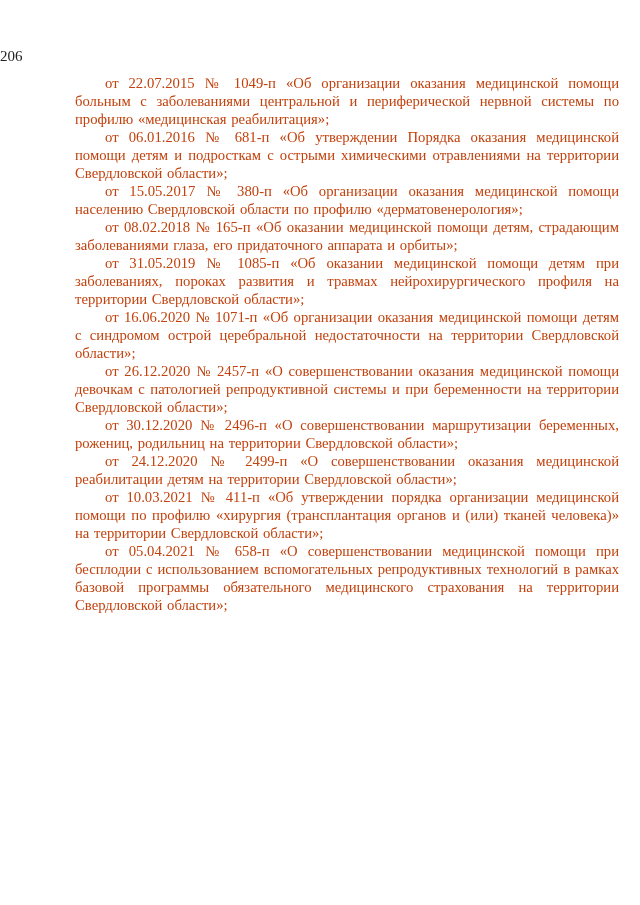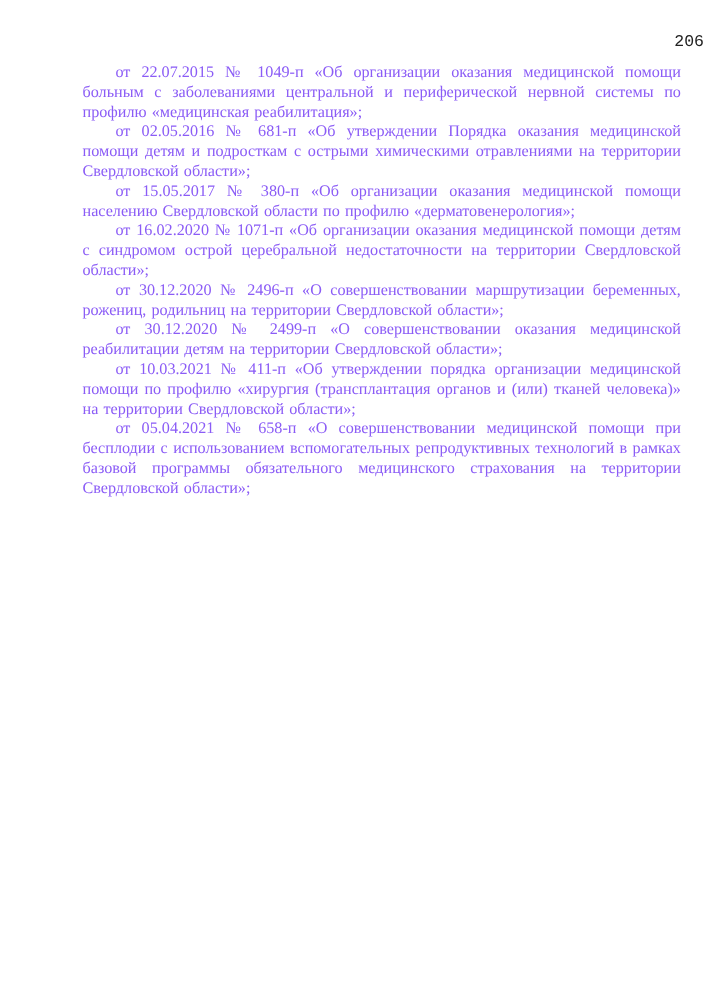--- a/index.html
+++ b/index.html
@@ -11,49 +11,51 @@
     .page {
       position: relative;
       width: 640px;
       height: 905px;
       background: #ffffff;
       overflow: hidden;
       font-family: "Liberation Serif", "DejaVu Serif", serif;
       color: #1b1b1b;
     }
     .page-number {
-      padding-top: 31px;
-      text-align: right;
+      padding-top: 48px;
+      text-align: left;
       font-size: 15px;
       line-height: 16px;
       color: #222222;
-      font-family: Liberation Mono, monospace;
     }
     .document-body {
       padding: 10px 21px 0 75px;
     }
     .document-body p.order {
       margin: 0;
       font-size: 14.7px;
       line-height: 18px;
       text-align: justify;
       text-align-last: left;
       text-indent: 30px;
       word-spacing: 1px;
-      color: #8b5cf6;
+      color: #c2410c;
     }
   </style>
 </head>
 <body>
 
 <div class="page">
   <div class="page-number">206</div>
   <div class="document-body">
       <p class="order">от 22.07.2015 № 1049-п «Об организации оказания медицинской помощи больным с заболеваниями центральной и периферической нервной системы по профилю «медицинская реабилитация»;</p>
-      <p class="order">от 02.05.2016 № 681-п «Об утверждении Порядка оказания медицинской помощи детям и подросткам с острыми химическими отравлениями на территории Свердловской области»;</p>
+      <p class="order">от 06.01.2016 № 681-п «Об утверждении Порядка оказания медицинской помощи детям и подросткам с острыми химическими отравлениями на территории Свердловской области»;</p>
       <p class="order">от 15.05.2017 № 380-п «Об организации оказания медицинской помощи населению Свердловской области по профилю «дерматовенерология»;</p>
-      <p class="order">от 16.02.2020 № 1071-п «Об организации оказания медицинской помощи детям с синдромом острой церебральной недостаточности на территории Свердловской области»;</p>
+      <p class="order">от 08.02.2018 № 165-п «Об оказании медицинской помощи детям, страдающим заболеваниями глаза, его придаточного аппарата и орбиты»;</p>
+      <p class="order">от 31.05.2019 № 1085-п «Об оказании медицинской помощи детям при заболеваниях, пороках развития и травмах нейрохирургического профиля на территории Свердловской области»;</p>
+      <p class="order">от 16.06.2020 № 1071-п «Об организации оказания медицинской помощи детям с синдромом острой церебральной недостаточности на территории Свердловской области»;</p>
+      <p class="order">от 26.12.2020 № 2457-п «О совершенствовании оказания медицинской помощи девочкам с патологией репродуктивной системы и при беременности на территории Свердловской области»;</p>
       <p class="order">от 30.12.2020 № 2496-п «О совершенствовании маршрутизации беременных, рожениц, родильниц на территории Свердловской области»;</p>
-      <p class="order">от 30.12.2020 № 2499-п «О совершенствовании оказания медицинской реабилитации детям на территории Свердловской области»;</p>
+      <p class="order">от 24.12.2020 № 2499-п «О совершенствовании оказания медицинской реабилитации детям на территории Свердловской области»;</p>
       <p class="order">от 10.03.2021 № 411-п «Об утверждении порядка организации медицинской помощи по профилю «хирургия (трансплантация органов и (или) тканей человека)» на территории Свердловской области»;</p>
       <p class="order">от 05.04.2021 № 658-п «О совершенствовании медицинской помощи при бесплодии с использованием вспомогательных репродуктивных технологий в рамках базовой программы обязательного медицинского страхования на территории Свердловской области»;</p>
     </div>
 </div>
 
 </body></html>

